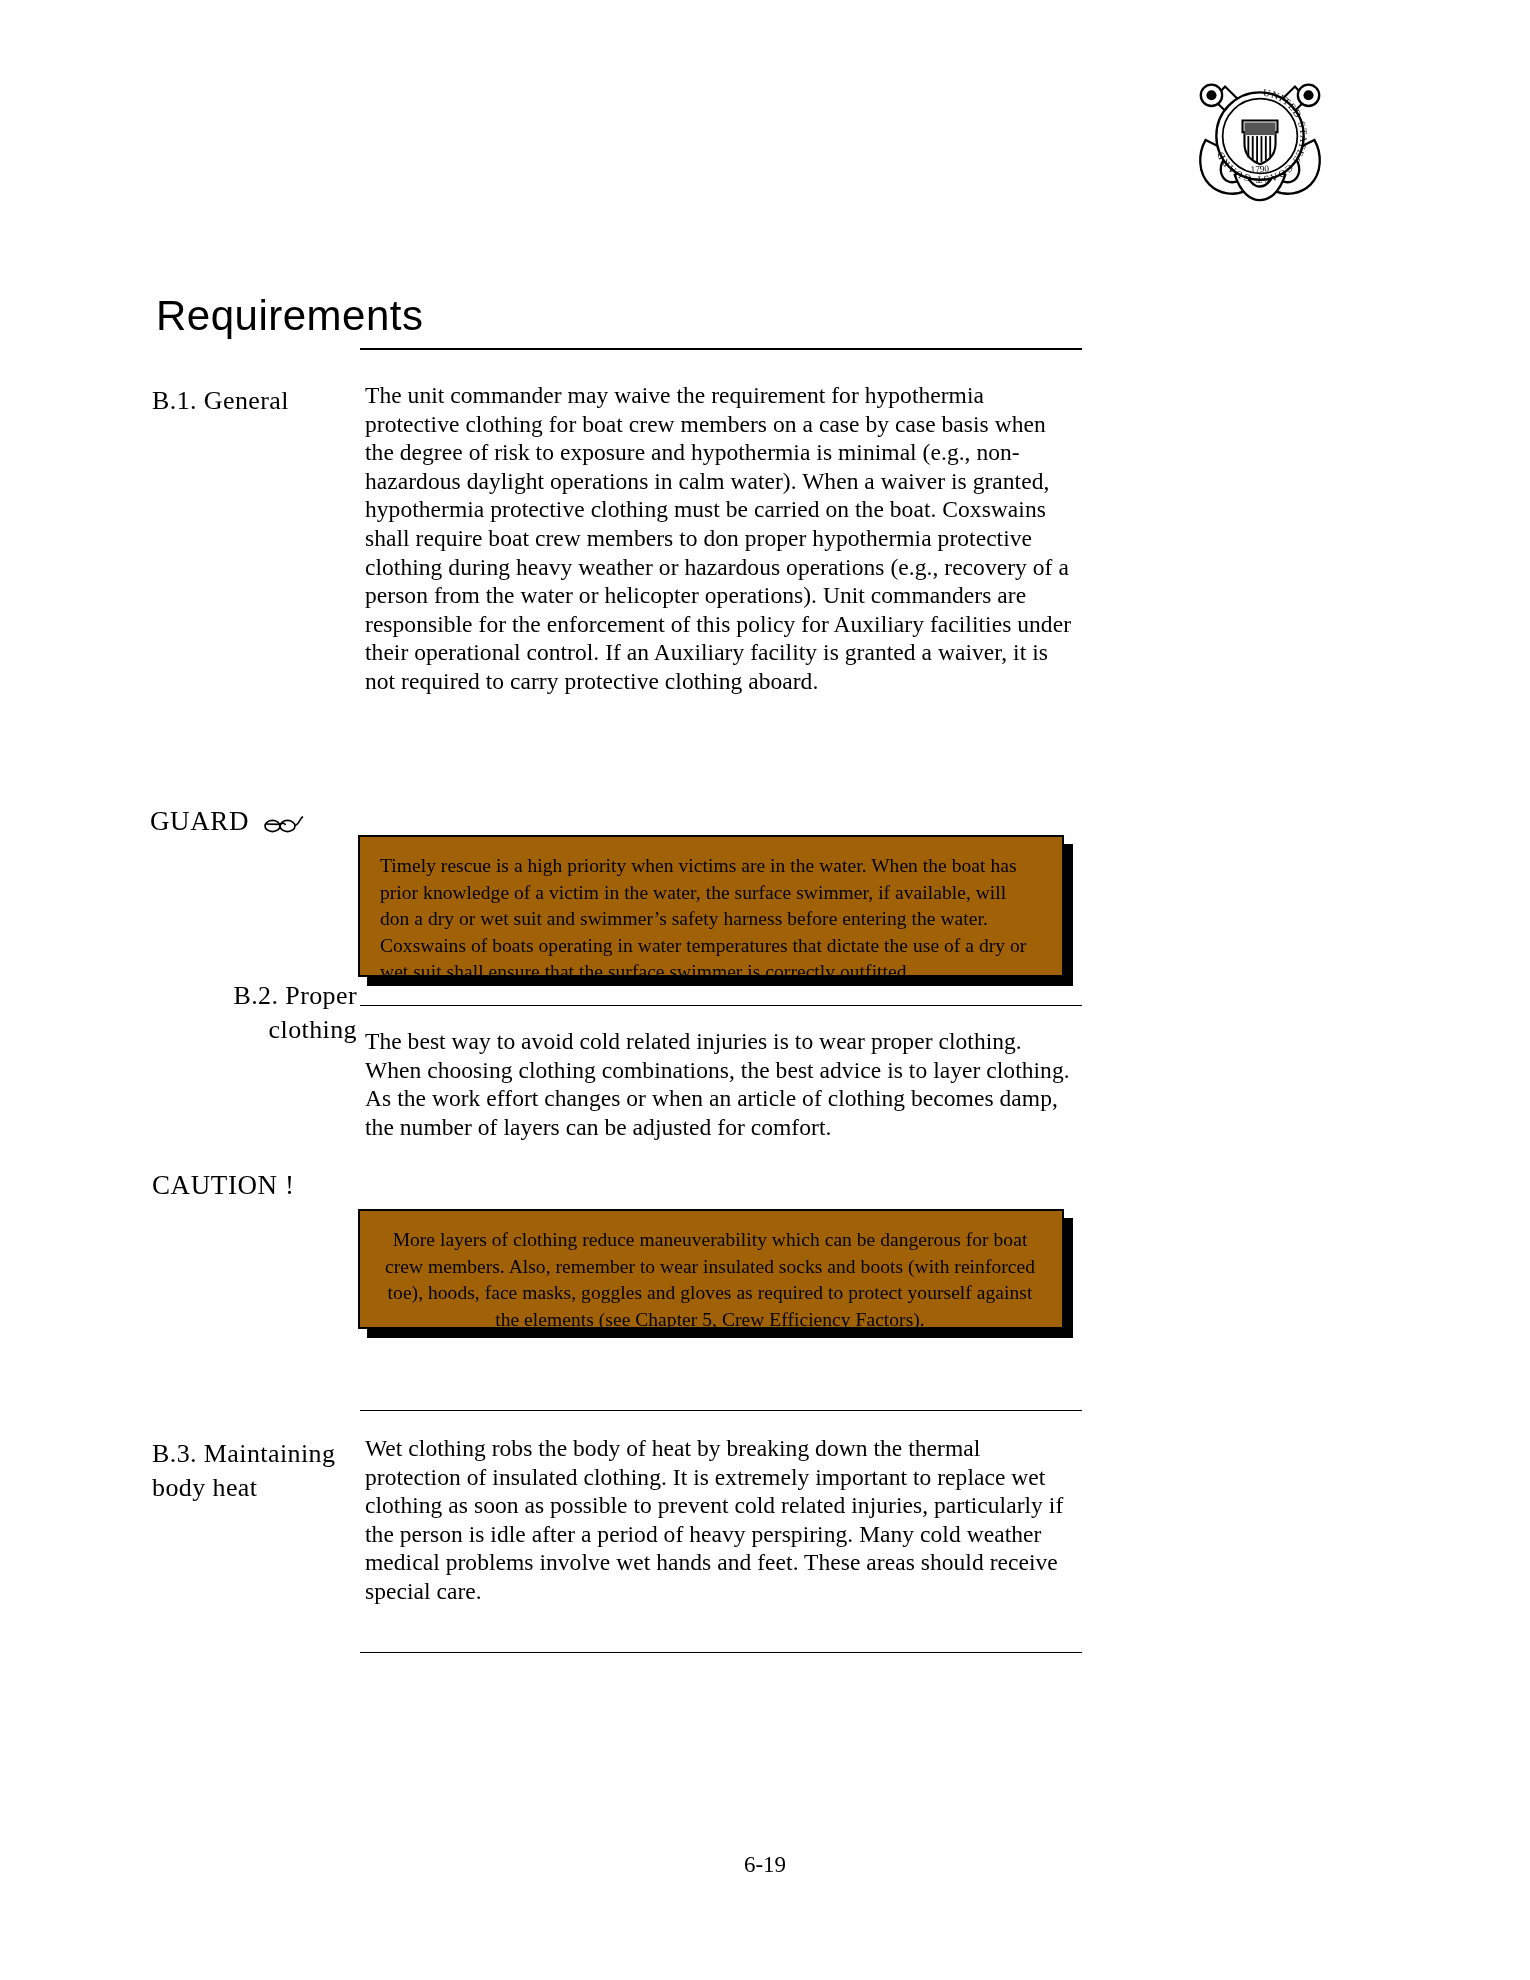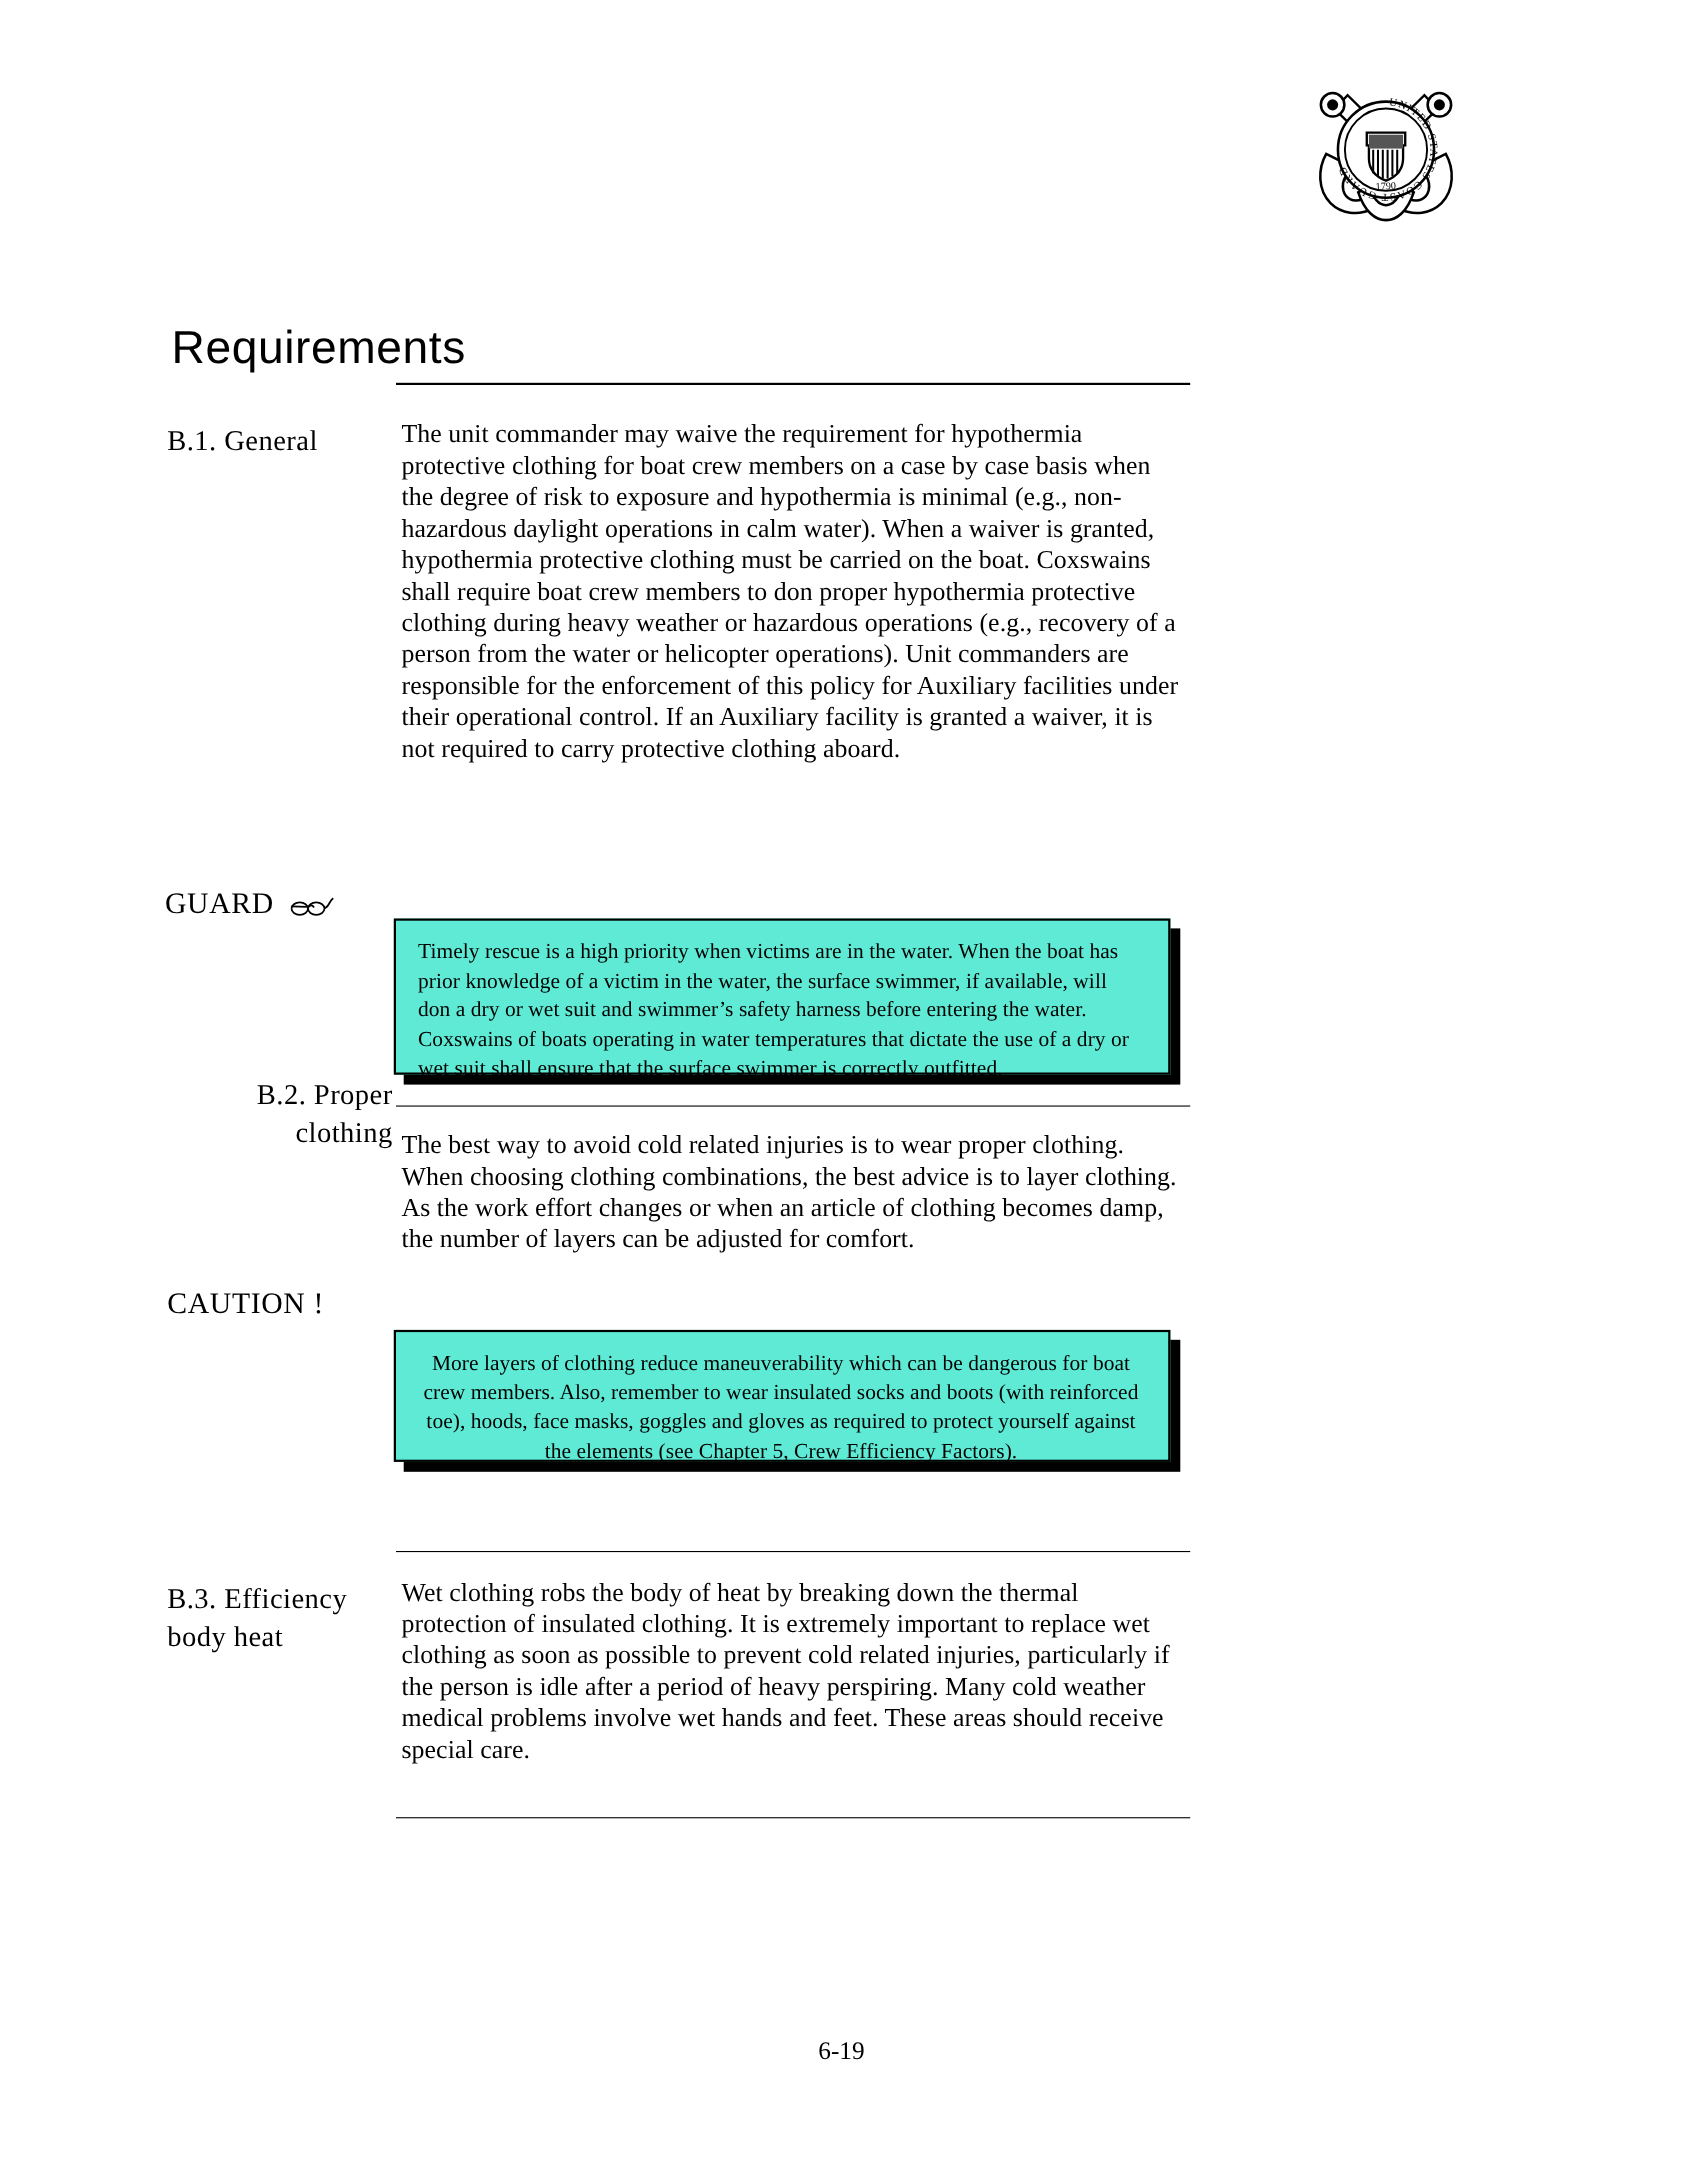--- a/index.html
+++ b/index.html
@@ -92,21 +92,21 @@
     font-size: 23.5px;
     line-height: 28.6px;
     text-align: left;
     letter-spacing: 0.05px;
   }
 
   
   .callout {
     position: absolute;
     box-sizing: border-box;
-    background: #5eead4;
+    background: #a16207;
     border: 2.5px solid #000;
     box-shadow: 9px 9px 0 0 #000;
     padding: 16px 22px 14px 20px;
   }
   .callout p {
     margin: 0;
     font-size: 19.5px;
     line-height: 26.5px;
     letter-spacing: 0.05px;
   }
@@ -212,20 +212,20 @@
   <div class="marker-label" style="left:152px; top:1170px;">
     <span>CAUTION !</span>
   </div>
 
   <div class="callout" style="left:358px; top:1209px; width:706px; height:120px;text-align:center;">
     <p>More layers of clothing reduce maneuverability which can be dangerous for boat crew members.  Also, remember to wear insulated socks and boots (with reinforced toe), hoods, face masks, goggles and gloves as required to protect yourself against the elements (see Chapter 5, Crew Efficiency Factors).</p>
   </div>
 
   <div class="rule thin" style="top:1410px;"></div>
 
-  <div class="sec-label" style="top:1437px;">B.3.  Efficiency body heat</div>
+  <div class="sec-label" style="top:1437px;">B.3.  Maintaining body heat</div>
   <div class="body-text" style="top:1434px;">Wet clothing robs the body of heat by breaking down the thermal protection of insulated clothing.  It is extremely important to replace wet clothing as soon as possible to prevent cold related injuries, particularly if the person is idle after a period of heavy perspiring.  Many cold weather medical problems involve wet hands and feet.  These areas should receive special care.</div>
 
   <div class="rule thin" style="top:1652px;"></div>
 
   <div class="page-footer">6-19</div>
 
 </div>
 
 </body></html>

